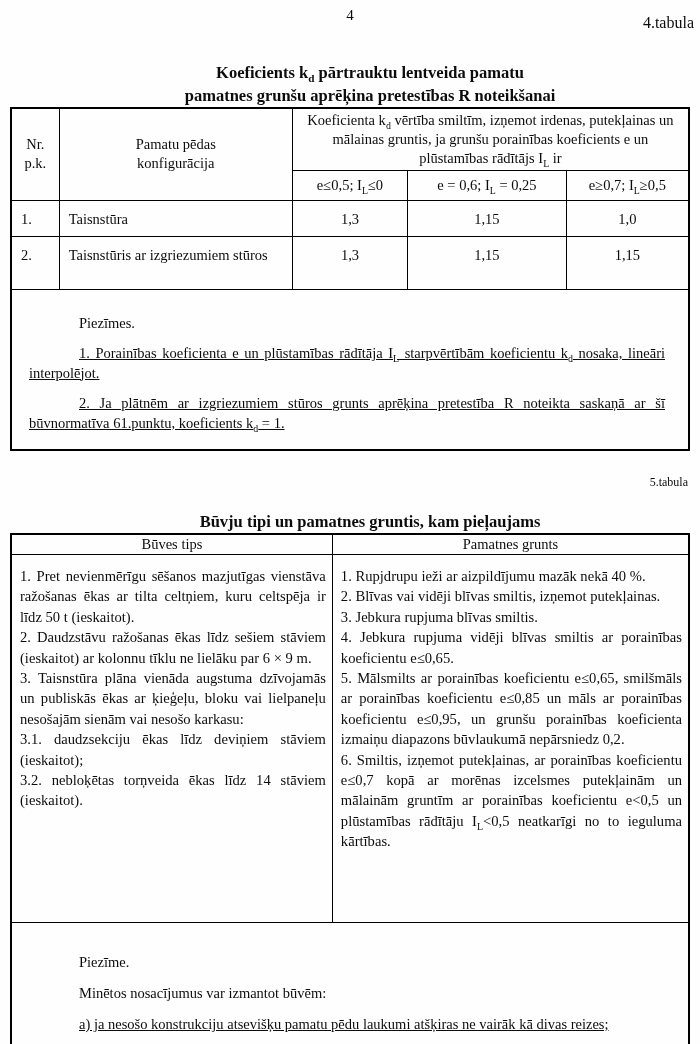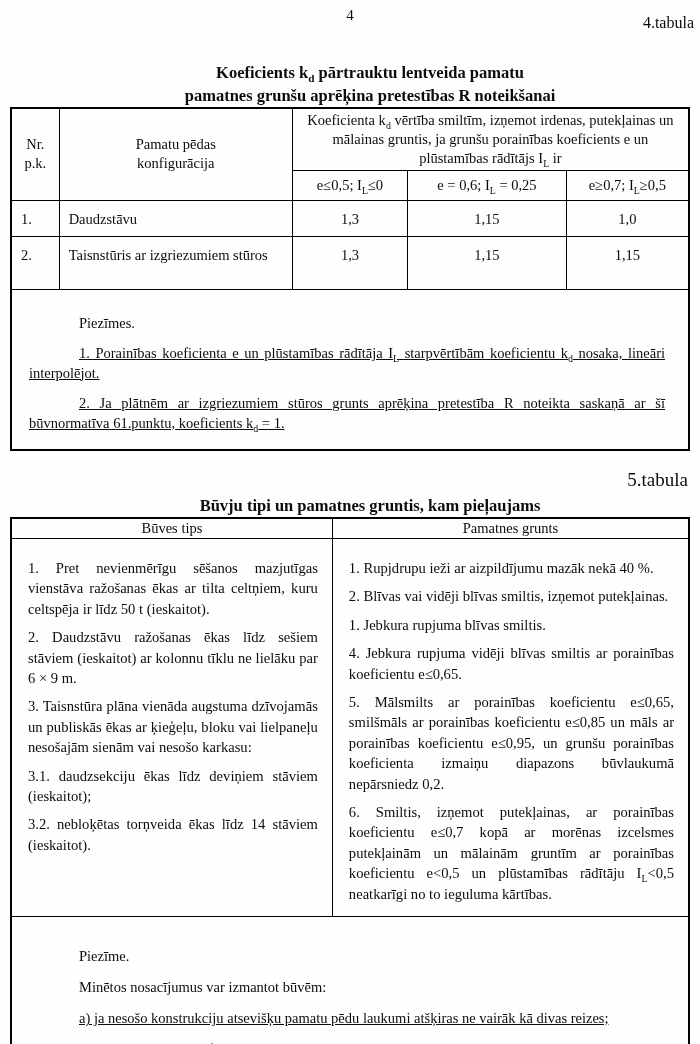--- a/index.html
+++ b/index.html
@@ -54,32 +54,32 @@
   .t4 td.cell-config { text-align: left; padding-left: 9px; padding-right: 8px; }
   .t4 td.cell-val { text-align: center; }
   td.notes-cell {
     padding: 13px 12px 5px 6px !important;
     line-height: 19.5px;
     vertical-align: top;
   }
   p.note-p { margin: 11px; text-indent: 50px; }
   p.note-just { text-align: justify; text-decoration: underline; }
 
-  .tab-label5 { text-align: right; padding-right: 12px; margin-top: 18px; font-size: 19px; }
-  .t5-title-block { margin-top: 3px; }
+  .tab-label5 { text-align: right; padding-right: 12px; margin-top: 24px; font-size: 12px; }
+  .t5-title-block { margin-top: 20px; }
   .t5 { margin-top: 8px; }
   .t5-h { height: 20px; }
   .t5-body { height: 368px; }
   .t5 td.body-cell {
     vertical-align: top;
     padding: 11px 6px 4px 8px;
     line-height: 20.4px;
     font-size: 14.6px;
   }
-  .t5 td.body-cell p { margin: 8px; text-align: justify; }
+  .t5 td.body-cell p { margin: 0; text-align: justify; }
   td.notes5-cell {
     padding: 18px 14px 4px 6px !important;
     line-height: 20px;
     vertical-align: top;
   }
 </style>
 </head>
 <body>
 
 <div class="page">
@@ -108,21 +108,21 @@
         <th rowspan="2">Pamatu pēdas<br>konfigurācija</th>
         <th colspan="3">Koeficienta k<sub>d</sub> vērtība smiltīm, izņemot irdenas, putekļainas un mālainas gruntis, ja grunšu porainības koeficients e un plūstamības rādītājs I<sub>L</sub> ir</th>
       </tr>
       <tr class="t4-h2">
         <th>e≤0,5; I<sub>L</sub>≤0</th>
         <th>e = 0,6; I<sub>L</sub> = 0,25</th>
         <th>e≥0,7; I<sub>L</sub>≥0,5</th>
       </tr>
       <tr class="t4-r1">
         <td class="cell-nr">1.</td>
-        <td class="cell-config">Daudzstāvu</td>
+        <td class="cell-config">Taisnstūra</td>
         <td class="cell-val">1,3</td>
         <td class="cell-val">1,15</td>
         <td class="cell-val">1,0</td>
       </tr>
       <tr class="t4-r2">
         <td class="cell-nr">2.</td>
         <td class="cell-config">Taisnstūris ar izgriezumiem stūros</td>
         <td class="cell-val">1,3</td>
         <td class="cell-val">1,15</td>
         <td class="cell-val">1,15</td>
@@ -157,21 +157,21 @@
         <td class="body-cell">
           <p>1. Pret nevienmērīgu sēšanos mazjutīgas vienstāva ražošanas ēkas ar tilta celtņiem, kuru celtspēja ir līdz 50 t (ieskaitot).</p>
           <p>2. Daudzstāvu ražošanas ēkas līdz sešiem stāviem (ieskaitot) ar kolonnu tīklu ne lielāku par 6 × 9 m.</p>
           <p>3. Taisnstūra plāna vienāda augstuma dzīvojamās un publiskās ēkas ar ķieģeļu, bloku vai lielpaneļu nesošajām sienām vai nesošo karkasu:</p>
           <p>3.1. daudzsekciju ēkas līdz deviņiem stāviem (ieskaitot);</p>
           <p>3.2. nebloķētas torņveida ēkas līdz 14 stāviem (ieskaitot).</p>
         </td>
         <td class="body-cell">
           <p>1. Rupjdrupu ieži ar aizpildījumu mazāk nekā 40 %.</p>
           <p>2. Blīvas vai vidēji blīvas smiltis, izņemot putekļainas.</p>
-          <p>1. Jebkura rupjuma blīvas smiltis.</p>
+          <p>3. Jebkura rupjuma blīvas smiltis.</p>
           <p>4. Jebkura rupjuma vidēji blīvas smiltis ar porainības koeficientu e≤0,65.</p>
           <p>5. Mālsmilts ar porainības koeficientu e≤0,65, smilšmāls ar porainības koeficientu e≤0,85 un māls ar porainības koeficientu e≤0,95, un grunšu porainības koeficienta izmaiņu diapazons būvlaukumā nepārsniedz 0,2.</p>
           <p>6. Smiltis, izņemot putekļainas, ar porainības koeficientu e≤0,7 kopā ar morēnas izcelsmes putekļainām un mālainām gruntīm ar porainības koeficientu e&lt;0,5 un plūstamības rādītāju I<sub>L</sub>&lt;0,5 neatkarīgi no to ieguluma kārtības.</p>
         </td>
       </tr>
       <tr>
         <td class="notes5-cell" colspan="2">
           <p class="note-p">Piezīme.</p>
           <p class="note-p">Minētos nosacījumus var izmantot būvēm:</p>
           <p class="note-p note-just">a) ja nesošo konstrukciju atsevišķu pamatu pēdu laukumi atšķiras ne vairāk kā divas reizes;</p>

